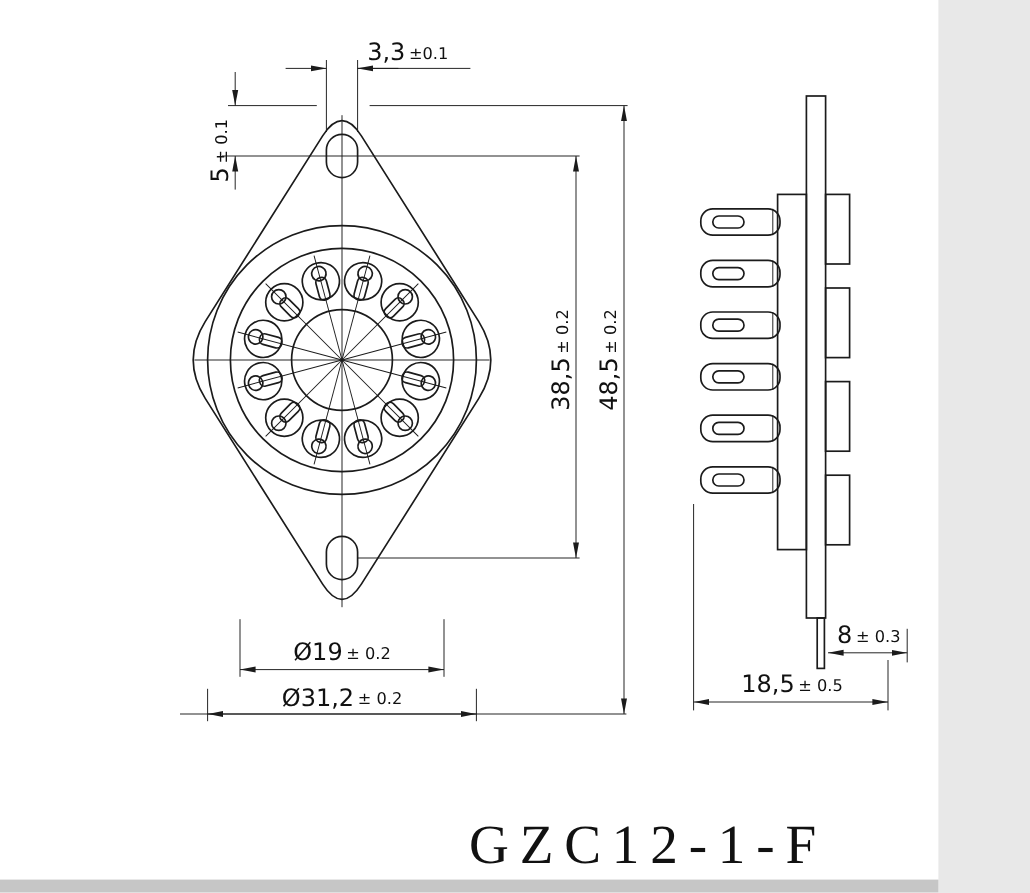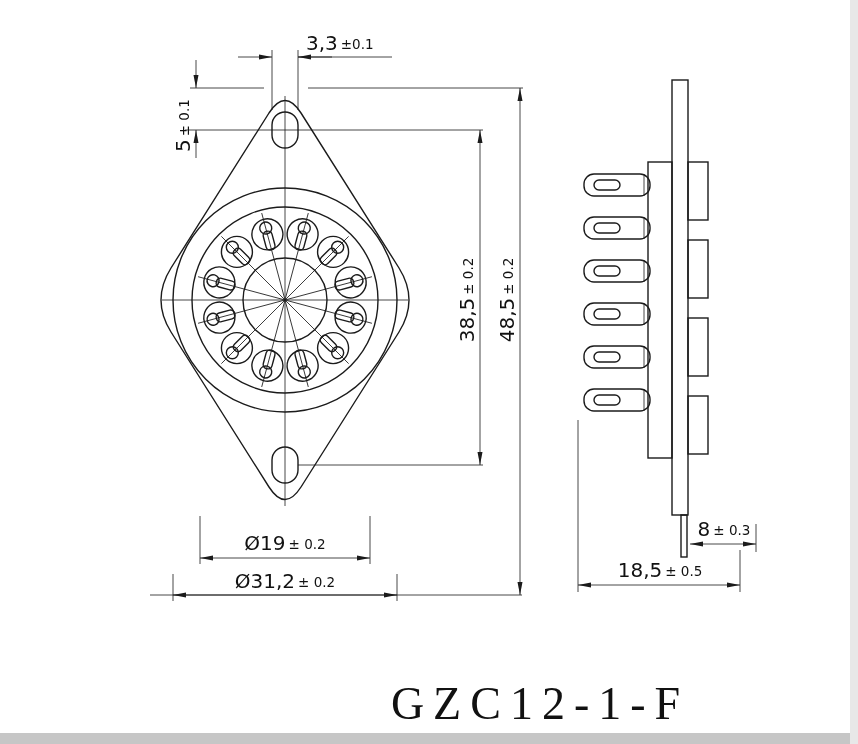--- a/index.html
+++ b/index.html
@@ -1,16 +1,16 @@
 <!DOCTYPE html>
 <html><head>
 <meta charset="utf-8">
 <style>
   html,body{margin:0;padding:0;background:#e8e8e8;}
-  .canvas{width:850px;height:744px;background:#ffffff;position:relative;overflow:hidden;}
+  .canvas{width:782px;height:744px;background:#ffffff;position:relative;overflow:hidden;}
   svg{display:block;}
   .main{fill:none;stroke:#1b1b1b;stroke-width:1.4;}
   .thin{fill:none;stroke:#1b1b1b;stroke-width:0.8;}
   .dim{fill:none;stroke:#1b1b1b;stroke-width:0.8;}
   .dimtext{font-family:"DejaVu Sans",sans-serif;font-size:20px;fill:#111;}
   .tol{font-size:13.5px;}
   .title{font-family:"Liberation Serif",serif;font-size:46px;letter-spacing:9px;fill:#111;}
 </style>
 </head>
 <body>

